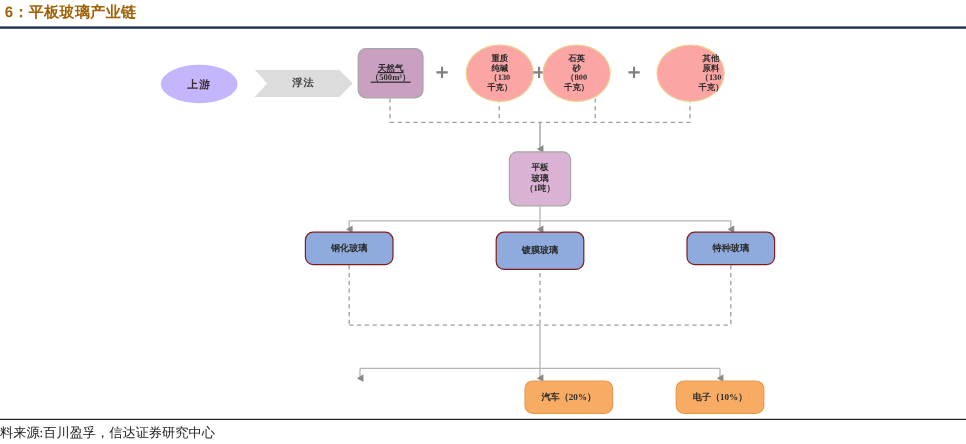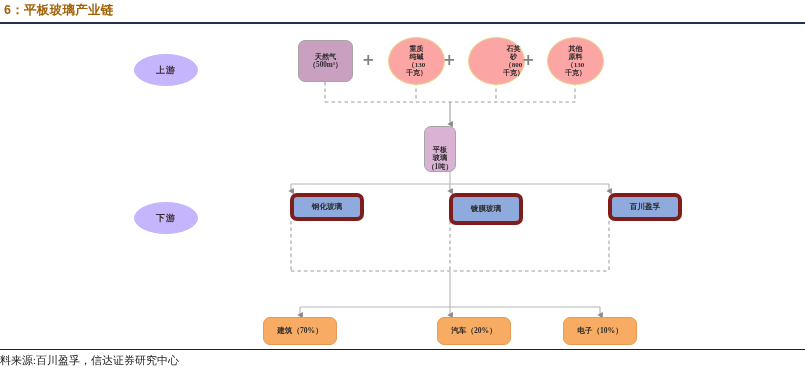--- a/index.html
+++ b/index.html
@@ -103,23 +103,23 @@
     font-size: 8.5px;
     letter-spacing: 1px;
     clip-path: polygon(0% 0%, 86% 0%, 100% 50%, 86% 100%, 0% 100%, 13% 50%);
   }
 
   .rbox {
     border-radius: 7px;
     border: 1px solid #a6a6a6;
     font-size: 7.2px;
   }
-  .rbox-gas     { background: #c9a0c0; }
+  .rbox-gas     { background: #c9a0c0; text-decoration: underline; }
   .rbox-plate   { background: #d9b2d4; }
-  .rbox-mid     { background: #8faadc; border: 4px solid #7f1d1d; font-size: 7.6px; margin-left: 36px; }
+  .rbox-mid     { background: #8faadc; border: 1px solid #7f1d1d; font-size: 7.6px; }
   .rbox-down    { background: #f8ac63; border: 1px solid #e89a50; font-size: 7.6px; }
 
   .ellipse-mat {
     border-radius: 50%;
     background: #fca5a5;
     border: 1px solid #e8d48f;
     font-size: 7px;
   }
 
   .plus {
@@ -187,78 +187,75 @@
       <path d="M300,281 L300,289"></path>
       <path d="M450,281 L450,289"></path>
       <path d="M600,281 L600,289"></path>
     </g>
   </svg>
 
   <div class="node stage-ellipse" style="left:134px; top:28px; width:64px; height:32px;">
     <span>上游</span>
   </div>
 
-  <div class="node stage-ellipse" style="left:134px; top:176px; width:64px; height:32px;">
-    <span>下游</span>
-  </div>
-
+
+  <div class="node chevron" style="left:212px; top:32px; width:82px; height:23px;">
+    <span>浮法</span>
+  </div>
 
   <div class="node rbox rbox-gas" style="left:298px; top:14px; width:55px; height:42px;">
     <span>天然气
 （500m³）</span>
   </div>
 
   <div class="plus" style="left:362px; top:27px;">+</div>
 
   <div class="node ellipse-mat" style="left:388px; top:11px; width:57px; height:48px;">
     <span>重质
 纯碱
 （130
 千克）</span>
   </div>
 
   <div class="plus" style="left:443px; top:27px;">+</div>
 
-  <div class="node ellipse-mat" style="left:468px; top:11px; width:57px; height:48px;justify-content:flex-end;">
+  <div class="node ellipse-mat" style="left:452px; top:11px; width:57px; height:48px;">
     <span>石英
 砂
 （800
 千克）</span>
   </div>
 
   <div class="plus" style="left:522px; top:27px;">+</div>
 
-  <div class="node ellipse-mat" style="left:547px; top:11px; width:57px; height:48px;">
+  <div class="node ellipse-mat" style="left:547px; top:11px; width:57px; height:48px;justify-content:flex-end;">
     <span>其他
 原料
 （130
 千克）</span>
   </div>
 
-  <div class="node rbox rbox-plate" style="left:424px; top:100px; width:32px; height:46px;align-items:flex-end;">
+  <div class="node rbox rbox-plate" style="left:424px; top:100px; width:52px; height:46px;">
     <span>平板
 玻璃
 （1吨）</span>
   </div>
 
   <div class="node rbox rbox-mid" style="left:254px; top:167px; width:74px; height:28px;">
     <span>钢化玻璃</span>
   </div>
 
   <div class="node rbox rbox-mid" style="left:413px; top:167px; width:74px; height:32px;">
     <span>镀膜玻璃</span>
   </div>
 
   <div class="node rbox rbox-mid" style="left:572px; top:167px; width:74px; height:28px;">
-    <span>百川盈孚</span>
-  </div>
-
-  <div class="node rbox rbox-down" style="left:263px; top:291px; width:74px; height:28px;">
-    <span>建筑（70%）</span>
-  </div>
+    <span>特种玻璃</span>
+  </div>
+
 
   <div class="node rbox rbox-down" style="left:413px; top:291px; width:74px; height:28px;margin-left:24px;">
     <span>汽车（20%）</span>
   </div>
 
   <div class="node rbox rbox-down" style="left:563px; top:291px; width:74px; height:28px;justify-content:center;">
     <span>电子（10%）</span>
   </div>
 
 </div>

